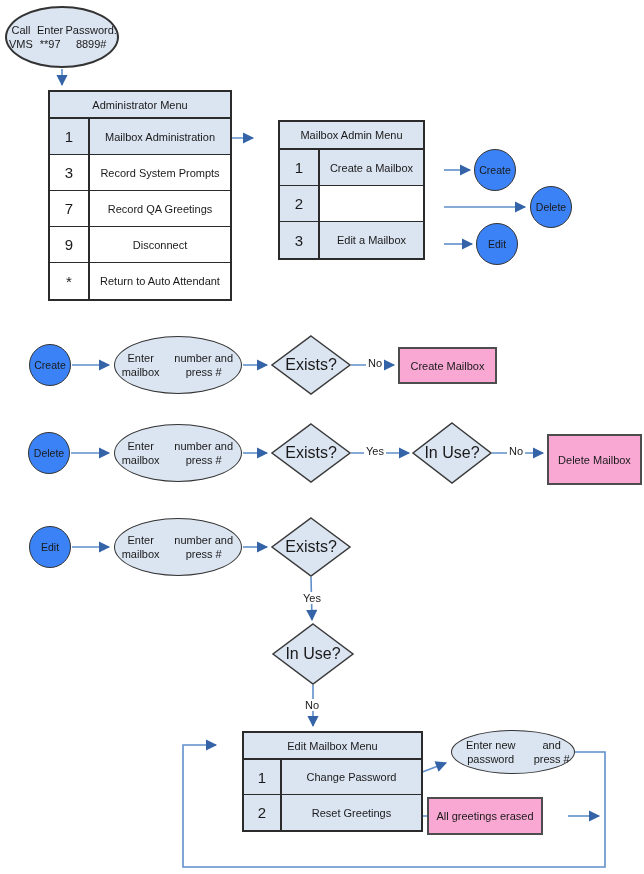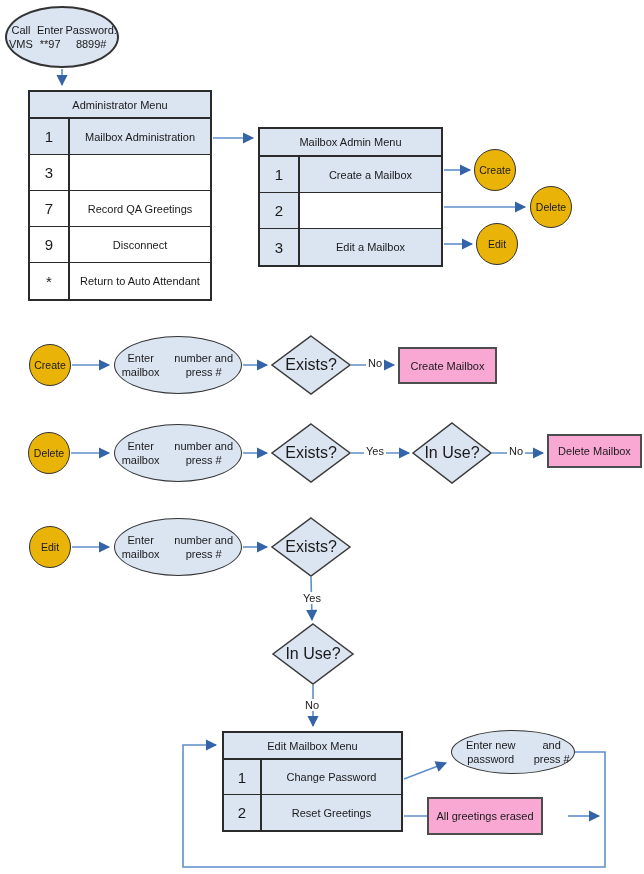--- a/index.html
+++ b/index.html
@@ -12,29 +12,29 @@
   .diamond{fill:#dbe4f1;stroke:#3a3a3a;stroke-width:1.5;}
   #arrowhead path{fill:#3563a8;}
 
   .ellipse{
     position:absolute;border:2px solid #333;border-radius:50%;background:#dbe4f1;
     display:flex;flex-direction:row;align-items:center;justify-content:center;
     text-align:center;font-size:11px;line-height:1.3;box-sizing:border-box;
   }
   .circle{
     position:absolute;width:42px;height:42px;border:1.5px solid #333;border-radius:50%;
-    background:#eab308;display:flex;align-items:center;justify-content:center;
+    background:#3b82f6;display:flex;align-items:center;justify-content:center;
     font-size:10.5px;box-sizing:border-box;
   }
   .flow-rect{
     position:absolute;background:#f9a8d4;border:2px solid #4d4d4d;
     display:flex;align-items:center;justify-content:center;font-size:11px;
     box-sizing:border-box;text-align:center;
   }
-  .menu{position:absolute;border:2px solid #2b2b2b;background:#fff;box-sizing:border-box;}
+  .menu{position:absolute;border:2px solid #2b2b2b;background:#fff;box-sizing:border-box;margin-left:20px;}
   .menu-header{
     display:flex;align-items:center;justify-content:center;
     font-size:11px;background:#dbe4f1;border-bottom:2px solid #2b2b2b;box-sizing:border-box;
   }
   .menu-row{display:flex;border-bottom:1px solid #2b2b2b;box-sizing:border-box;}
   .menu-row:last-child{border-bottom:none;}
   .menu-key{
     display:flex;align-items:center;justify-content:center;
     border-right:2px solid #2b2b2b;font-size:15px;box-sizing:border-box;
   }
@@ -100,36 +100,37 @@
   </div>
 
   <div class="menu" style="left:28px;top:90px;width:184px;">
     <div class="menu-header" style="height:27px;">Administrator Menu</div>
     <div class="menu-row" style="height:36px;">
       <div class="menu-key blue" style="width:40px;">1</div>
       <div class="menu-label blue">Mailbox Administration</div>
     </div>
     <div class="menu-row" style="height:36px;">
       <div class="menu-key white" style="width:40px;">3</div>
+      <div class="menu-label white">Record System Prompts</div>
     </div>
     <div class="menu-row" style="height:36px;">
       <div class="menu-key white" style="width:40px;">7</div>
       <div class="menu-label white">Record QA Greetings</div>
     </div>
     <div class="menu-row" style="height:36px;">
       <div class="menu-key white" style="width:40px;">9</div>
       <div class="menu-label white">Disconnect</div>
     </div>
     <div class="menu-row" style="height:36px;">
       <div class="menu-key white" style="width:40px;">*</div>
       <div class="menu-label white">Return to Auto Attendant</div>
     </div>
   </div>
 
-  <div class="menu" style="left:258px;top:127px;width:185px;">
+  <div class="menu" style="left:258px;top:120px;width:147px;">
     <div class="menu-header" style="height:28px;">Mailbox Admin Menu</div>
     <div class="menu-row" style="height:36px;">
       <div class="menu-key blue" style="width:40px;">1</div>
       <div class="menu-label blue">Create a Mailbox</div>
     </div>
     <div class="menu-row" style="height:36px;">
       <div class="menu-key blue" style="width:40px;">2</div>
     </div>
     <div class="menu-row" style="height:36px;">
       <div class="menu-key blue" style="width:40px;">3</div>
@@ -152,21 +153,21 @@
 
   <div class="circle" style="left:28px;top:432px;">Delete</div>
   <div class="ellipse" style="left:114px;top:424px;width:128px;height:58px;border-width:1.5px;">
     <span>Enter mailbox</span>
     <span>number and press #</span>
   </div>
   <div class="diamond-label" style="left:272px;top:442px;width:78px;height:22px;">Exists?</div>
   <div class="edge-label" style="left:364px;top:445px;">Yes</div>
   <div class="diamond-label" style="left:413px;top:442px;width:78px;height:22px;">In Use?</div>
   <div class="edge-label" style="left:507px;top:445px;">No</div>
-  <div class="flow-rect" style="left:547px;top:434px;width:95px;height:34px;">Delete Mailbox</div>
+  <div class="flow-rect" style="left:547px;top:434px;width:95px;height:51px;">Delete Mailbox</div>
 
   <div class="circle" style="left:29px;top:526px;">Edit</div>
   <div class="ellipse" style="left:114px;top:518px;width:128px;height:58px;border-width:1.5px;">
     <span>Enter mailbox</span>
     <span>number and press #</span>
   </div>
   <div class="diamond-label" style="left:272px;top:536px;width:78px;height:22px;">Exists?</div>
   <div class="edge-label" style="left:301px;top:592px;">Yes</div>
   <div class="diamond-label" style="left:273px;top:643px;width:80px;height:22px;">In Use?</div>
   <div class="edge-label" style="left:303px;top:699px;">No</div>

